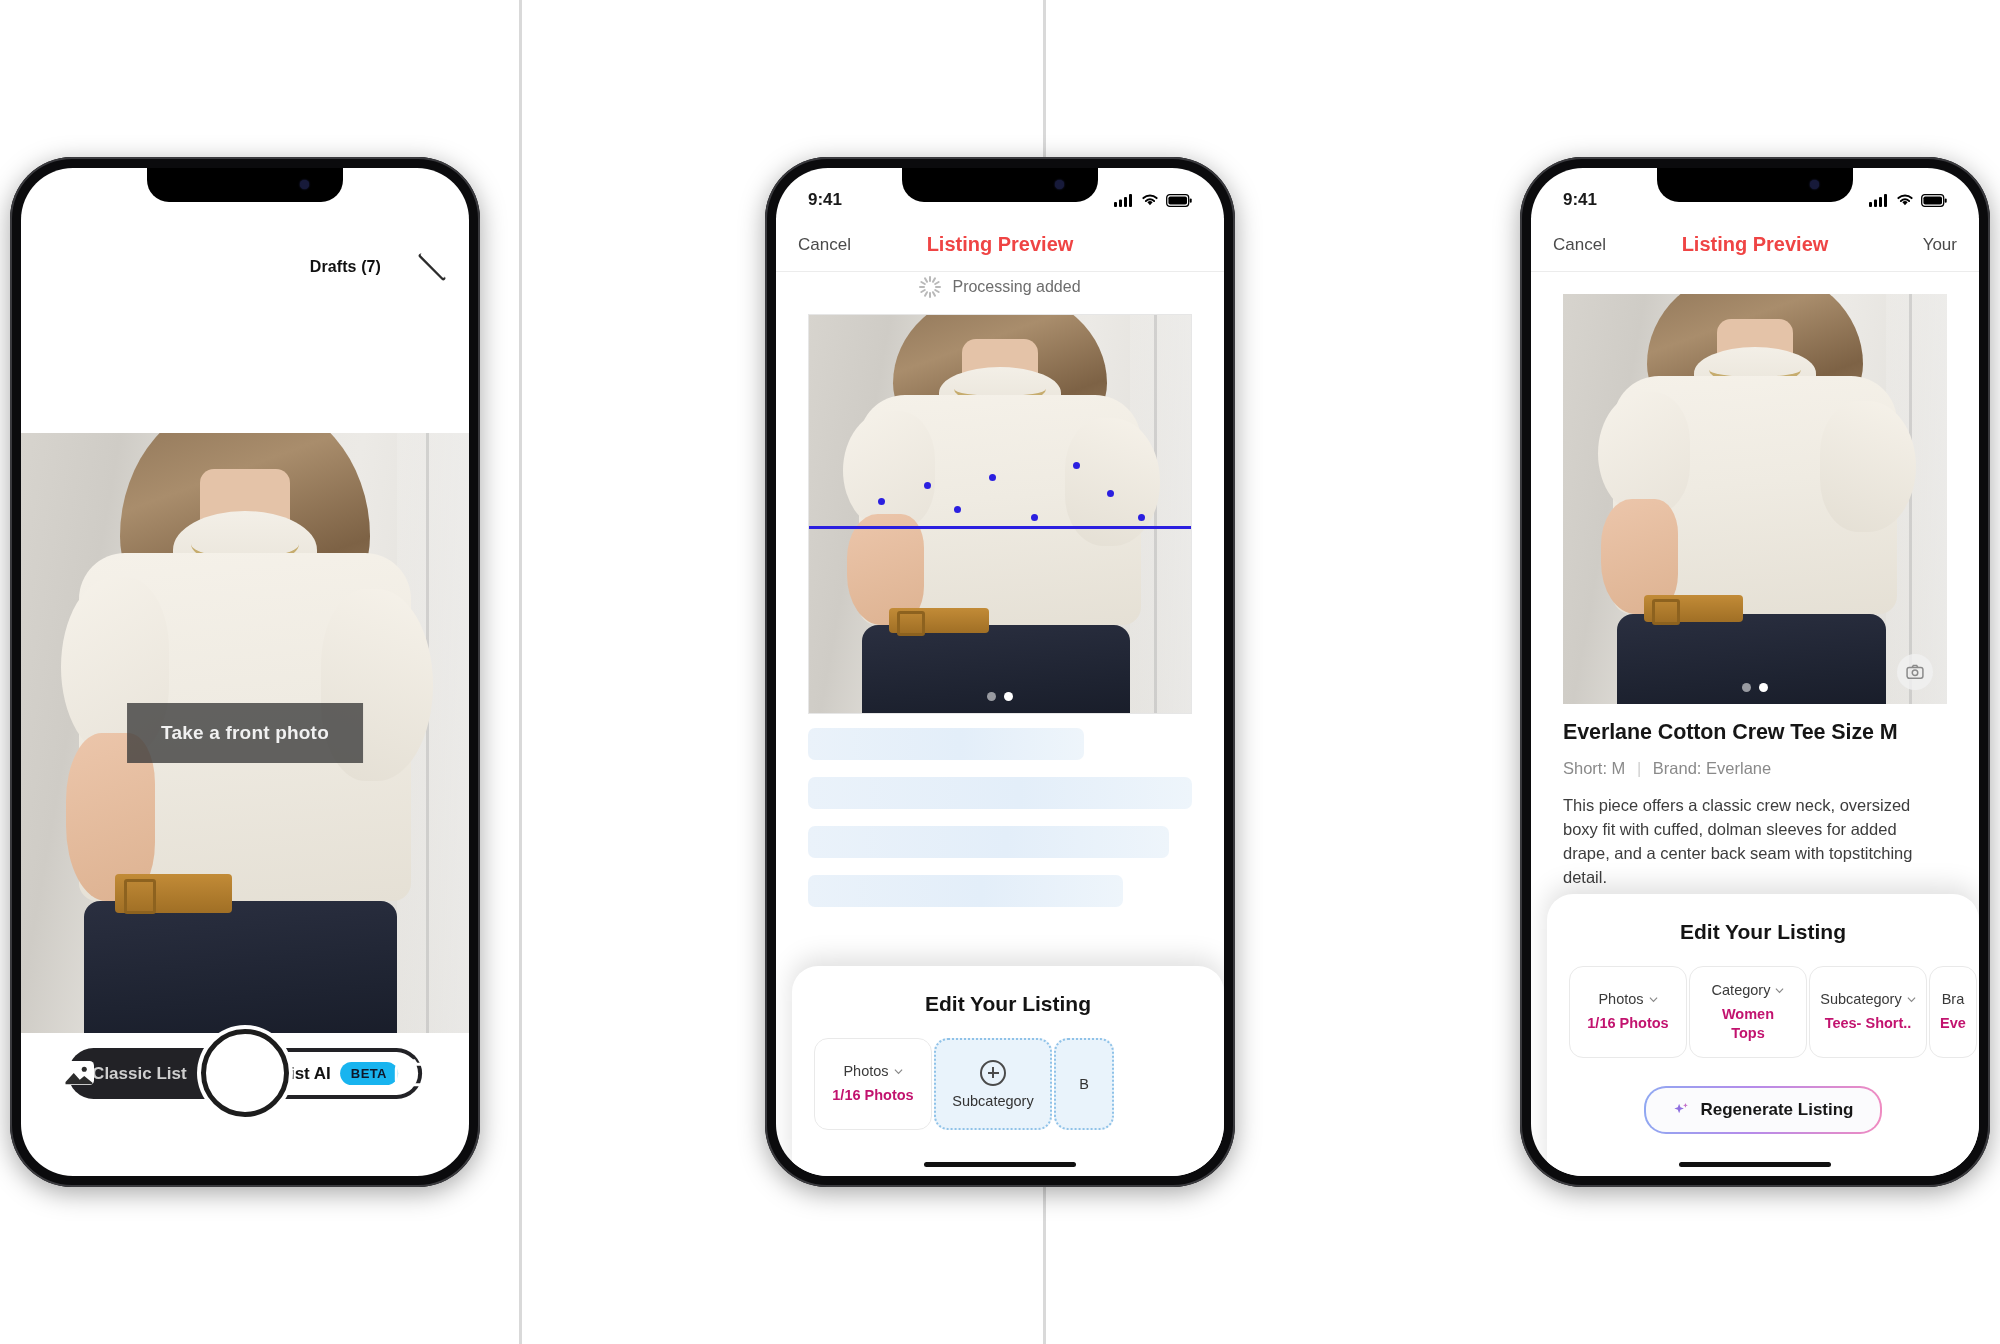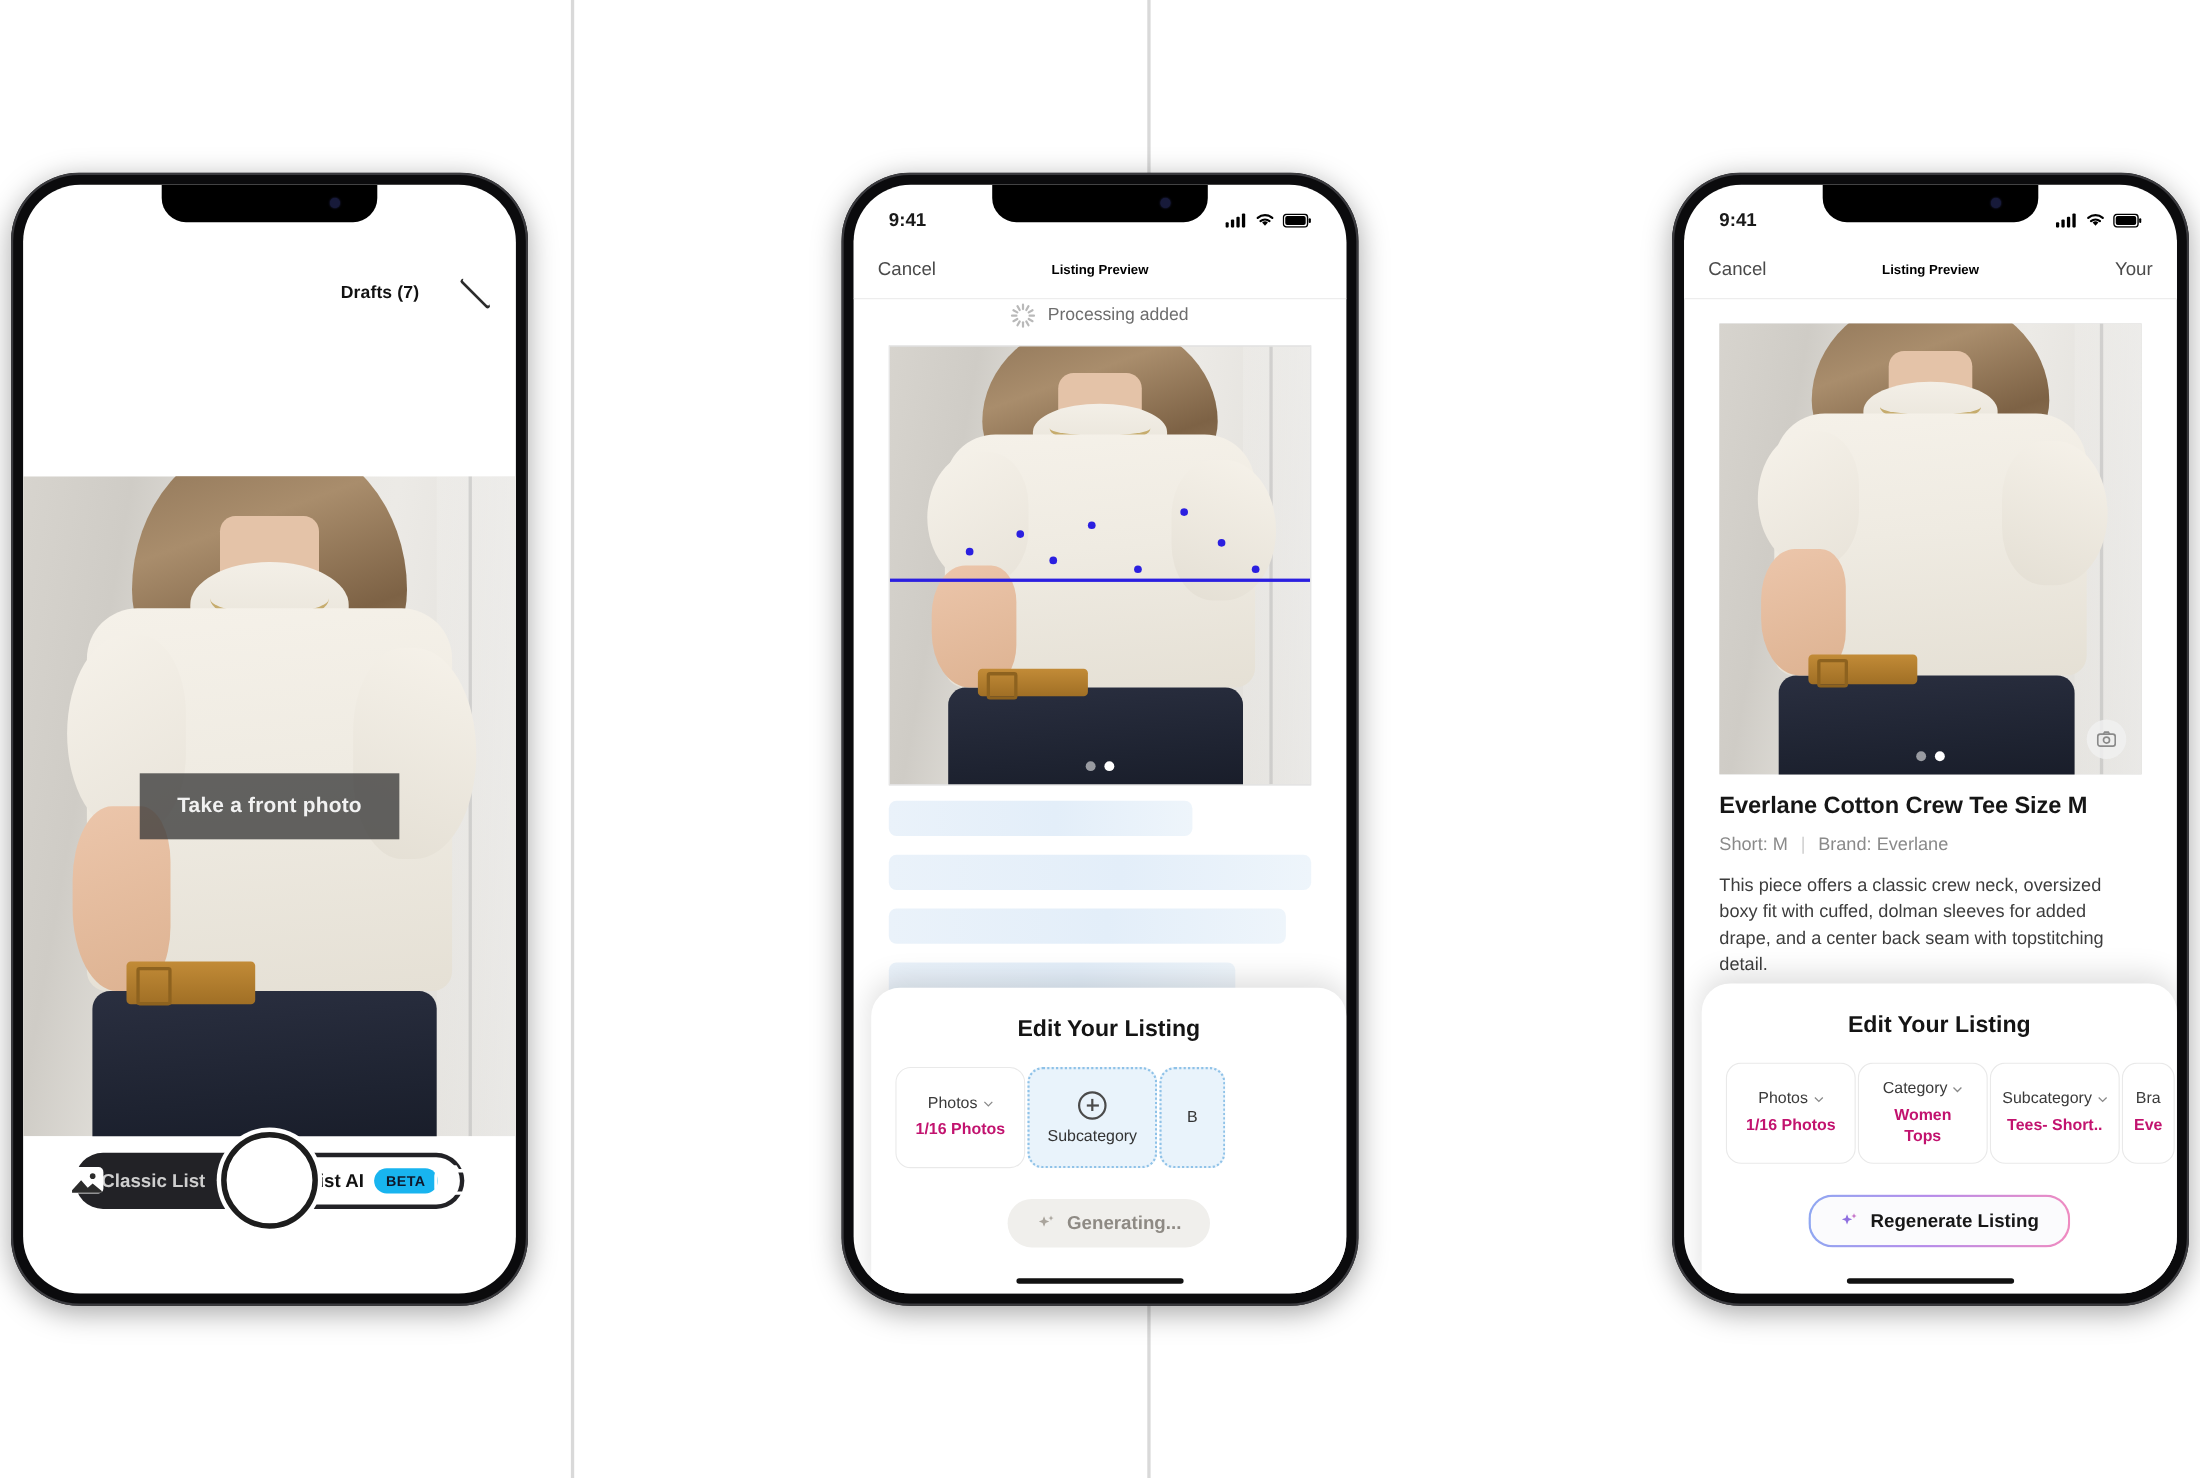--- a/index.html
+++ b/index.html
@@ -227,21 +227,21 @@
   .sb-right { display: flex; align-items: center; gap: 7px; }
   .navbar {
     position: absolute; top: 50px; left: 0; right: 0; height: 54px;
     display: flex; align-items: center; justify-content: space-between;
     padding: 0 22px; z-index: 35;
     border-bottom: 1px solid #ececec;
     background: #fff;
   }
   .nav-side { font-size: 17px; color: #4a4a4a; min-width: 56px; }
   .nav-side.right { text-align: right; }
-  .nav-title { font-size: 12px; font-weight: 700; color: #000000; }
+  .nav-title { font-size: 20px; font-weight: 700; color: #ef4444; }
 
   .proc-row {
     position: absolute; top: 108px; left: 0; right: 0;
     display: flex; align-items: center; justify-content: center;
     gap: 11px; font-size: 16px; color: #6d6d6d; z-index: 30;
   }
   .spinner {
     width: 22px; height: 22px; position: relative;
   }
   .spinner i {
@@ -557,29 +557,20 @@
                 <div class="plus-circle"></div>
               </div>
             <div class="chip-label-center">Subcategory</div>
           </div>
 
           <div class="chip dashed" style="width:60px">
             <div class="chip-label-center">B</div>
           </div>
         </div>
 
-        <div class="sheet-cta">
-          <div class="cta-gen">
-            <svg class="spark" viewBox="0 0 24 24">
-              <path d="M9 3.5l1.7 4.3L15 9.5l-4.3 1.7L9 15.5l-1.7-4.3L3 9.5l4.3-1.7z" fill="#a9a49c"></path>
-              <path d="M17 2.5l.9 2.2 2.1.8-2.1.9-.9 2.1-.9-2.1-2.1-.9 2.1-.8z" fill="#a9a49c"></path>
-            </svg>
-            <span>Generating...</span>
-          </div>
-        </div>
       </div>
 
       <div class="home-ind" style="background:#111"></div>
     </div>
   </div>
 
   <div class="phone">
     <div class="screen light-screen">
       <div class="notch">
           <div class="cam"></div>

